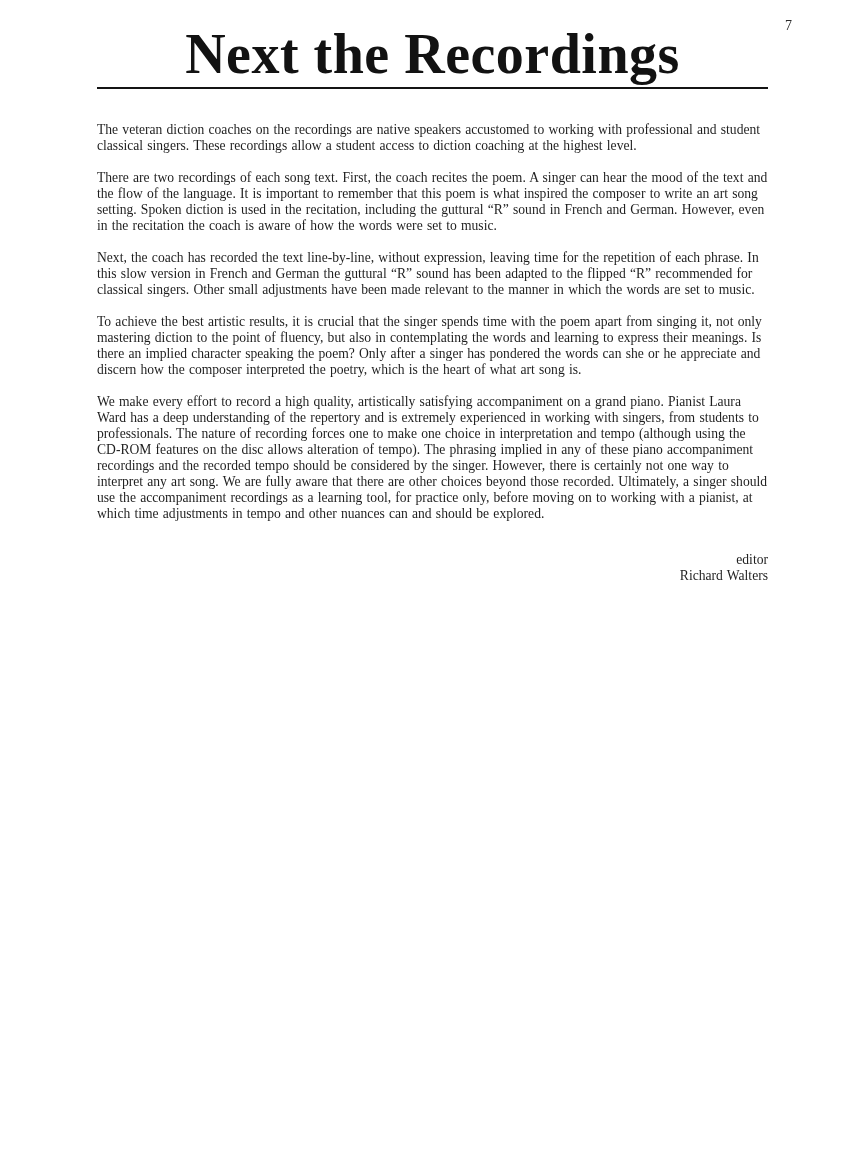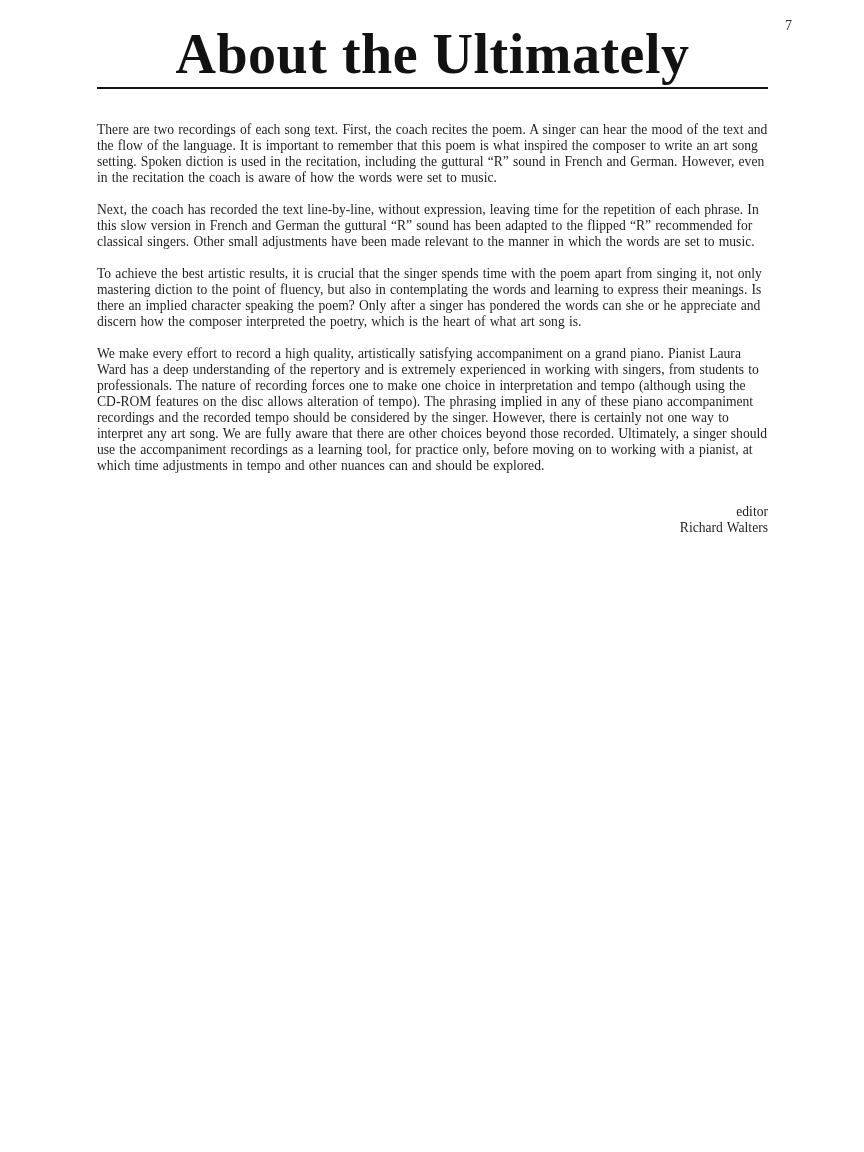--- a/index.html
+++ b/index.html
@@ -58,25 +58,26 @@
     font-size: 13.6px;
     line-height: 16px;
   }
 </style>
 </head>
 <body>
 
 <div class="page-number">7</div>
 
 <header class="header">
-  <h1 class="title">About the Ultimately</h1>
+  <h1 class="title">Next the Recordings</h1>
   <div class="rule"></div>
 </header>
 
 <main class="content">
+  <p>The veteran diction coaches on the recordings are native speakers accustomed to working with professional and student classical singers. These recordings allow a student access to diction coaching at the highest level.</p>
   <p>There are two recordings of each song text. First, the coach recites the poem. A singer can hear the mood of the text and the flow of the language. It is important to remember that this poem is what inspired the composer to write an art song setting. Spoken diction is used in the recitation, including the guttural “R” sound in French and German. However, even in the recitation the coach is aware of how the words were set to music.</p>
   <p>Next, the coach has recorded the text line-by-line, without expression, leaving time for the repetition of each phrase. In this slow version in French and German the guttural “R” sound has been adapted to the flipped “R” recommended for classical singers. Other small adjustments have been made relevant to the manner in which the words are set to music.</p>
   <p>To achieve the best artistic results, it is crucial that the singer spends time with the poem apart from singing it, not only mastering diction to the point of fluency, but also in contemplating the words and learning to express their meanings. Is there an implied character speaking the poem? Only after a singer has pondered the words can she or he appreciate and discern how the composer interpreted the poetry, which is the heart of what art song is.</p>
   <p>We make every effort to record a high quality, artistically satisfying accompaniment on a grand piano. Pianist Laura Ward has a deep understanding of the repertory and is extremely experienced in working with singers, from students to professionals. The nature of recording forces one to make one choice in interpretation and tempo (although using the CD-ROM features on the disc allows alteration of tempo).  The phrasing implied in any of these piano accompaniment recordings and the recorded tempo should be considered by the singer. However, there is certainly not one way to interpret any art song. We are fully aware that there are other choices beyond those recorded. Ultimately, a singer should use the accompaniment recordings as a learning tool, for practice only, before moving on to working with a pianist, at which time adjustments in tempo and other nuances can and should be explored.</p>
 
   <div class="signature">
     <div>editor</div>
     <div>Richard Walters</div>
   </div>
 </main>

